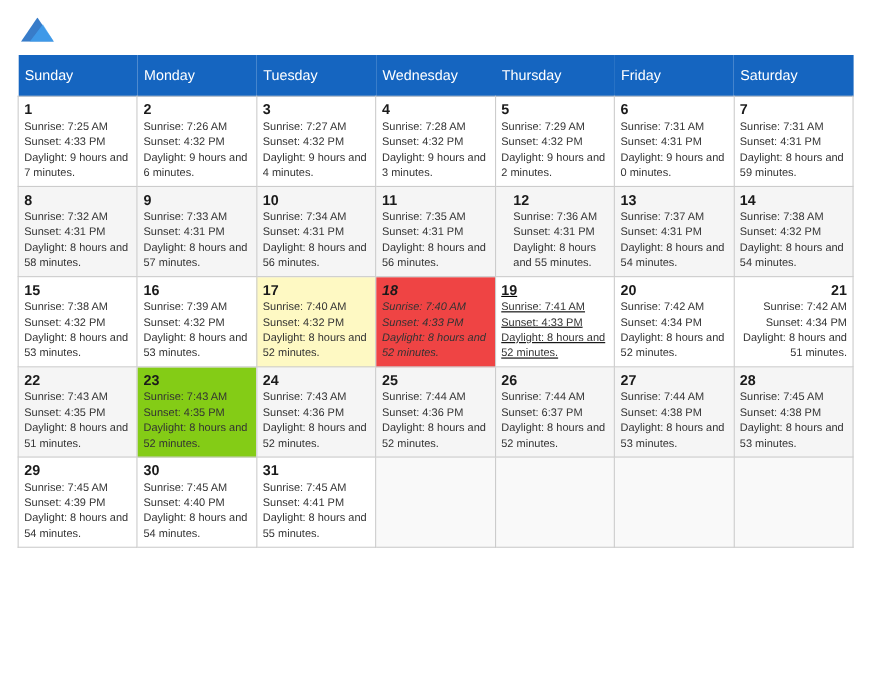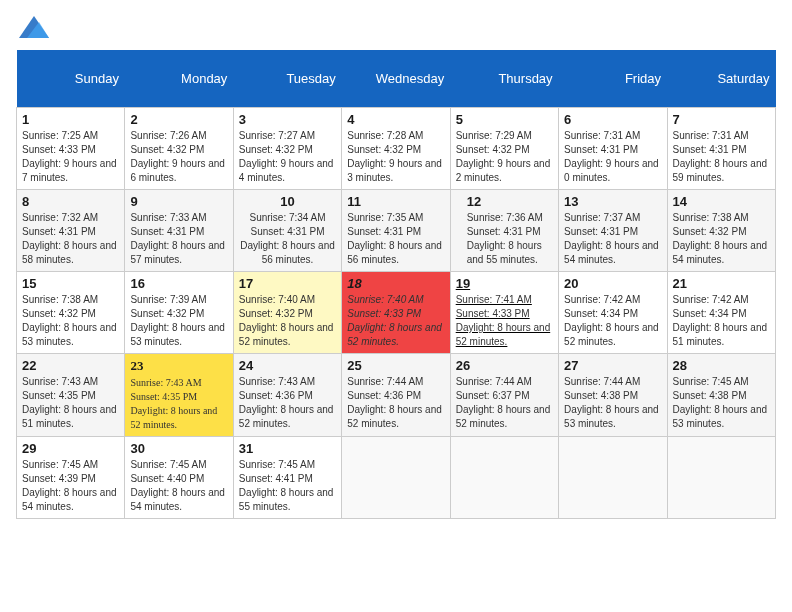--- a/index.html
+++ b/index.html
@@ -33,22 +33,22 @@
       color: #555;
     }
     .calendar {
       width: 100%;
       border-collapse: collapse;
       font-size: 11px;
     }
     .calendar th {
       background-color: #1565c0;
       color: #fff;
-      text-align: right;
-      padding: 21px 6px;
+      text-align: left;
+      padding: 11px 6px;
       font-size: 13px;
       font-weight: normal;
     }
     .calendar td {
       border: 1px solid #ccc;
       vertical-align: top;
       padding: 4px 5px;
       width: calc(100% / 7);
       min-height: 75px;
       background: #fff;
@@ -148,21 +148,21 @@
       </tr>
       <tr class="week-row">
         <td style="background: rgb(245, 245, 245);">
           <span class="day-number">8</span>
           <div class="day-info"><span>Sunrise: 7:32 AM</span><br><span>Sunset: 4:31 PM</span><br><span>Daylight: 8 hours and 58 minutes.</span></div>
         </td>
         <td style="background: rgb(245, 245, 245);">
           <span class="day-number">9</span>
           <div class="day-info"><span>Sunrise: 7:33 AM</span><br><span>Sunset: 4:31 PM</span><br><span>Daylight: 8 hours and 57 minutes.</span></div>
         </td>
-        <td style="background: rgb(245, 245, 245); text-align: center;">
+        <td style="background: rgb(245, 245, 245);">
           <span class="day-number">10</span>
           <div class="day-info"><span>Sunrise: 7:34 AM</span><br><span>Sunset: 4:31 PM</span><br><span>Daylight: 8 hours and 56 minutes.</span></div>
         </td>
         <td style="background: rgb(245, 245, 245);">
           <span class="day-number">11</span>
           <div class="day-info"><span>Sunrise: 7:35 AM</span><br><span>Sunset: 4:31 PM</span><br><span>Daylight: 8 hours and 56 minutes.</span></div>
         </td>
         <td style="background: rgb(245, 245, 245); padding-left: 16px;">
           <span class="day-number">12</span>
           <div class="day-info"><span>Sunrise: 7:36 AM</span><br><span>Sunset: 4:31 PM</span><br><span>Daylight: 8 hours and 55 minutes.</span></div>
@@ -194,31 +194,31 @@
           <div class="day-info"><span>Sunrise: 7:40 AM</span><br><span>Sunset: 4:33 PM</span><br><span>Daylight: 8 hours and 52 minutes.</span></div>
         </td>
         <td style="background: rgb(255, 255, 255); text-decoration: underline;">
           <span class="day-number">19</span>
           <div class="day-info"><span>Sunrise: 7:41 AM</span><br><span>Sunset: 4:33 PM</span><br><span>Daylight: 8 hours and 52 minutes.</span></div>
         </td>
         <td style="background: rgb(255, 255, 255);">
           <span class="day-number">20</span>
           <div class="day-info"><span>Sunrise: 7:42 AM</span><br><span>Sunset: 4:34 PM</span><br><span>Daylight: 8 hours and 52 minutes.</span></div>
         </td>
-        <td style="background: rgb(255, 255, 255);">
+        <td style="background: rgb(255, 255, 255); text-align: right;">
           <span class="day-number">21</span>
           <div class="day-info"><span>Sunrise: 7:42 AM</span><br><span>Sunset: 4:34 PM</span><br><span>Daylight: 8 hours and 51 minutes.</span></div>
         </td>
       </tr>
       <tr class="week-row">
         <td style="background: rgb(245, 245, 245);">
           <span class="day-number">22</span>
           <div class="day-info"><span>Sunrise: 7:43 AM</span><br><span>Sunset: 4:35 PM</span><br><span>Daylight: 8 hours and 51 minutes.</span></div>
         </td>
-        <td style="background: #fde047; font-family: Liberation Serif, serif;">
+        <td style="background: #84cc16;">
           <span class="day-number">23</span>
           <div class="day-info"><span>Sunrise: 7:43 AM</span><br><span>Sunset: 4:35 PM</span><br><span>Daylight: 8 hours and 52 minutes.</span></div>
         </td>
         <td style="background: rgb(245, 245, 245);">
           <span class="day-number">24</span>
           <div class="day-info"><span>Sunrise: 7:43 AM</span><br><span>Sunset: 4:36 PM</span><br><span>Daylight: 8 hours and 52 minutes.</span></div>
         </td>
         <td style="background: rgb(245, 245, 245);">
           <span class="day-number">25</span>
           <div class="day-info"><span>Sunrise: 7:44 AM</span><br><span>Sunset: 4:36 PM</span><br><span>Daylight: 8 hours and 52 minutes.</span></div>

